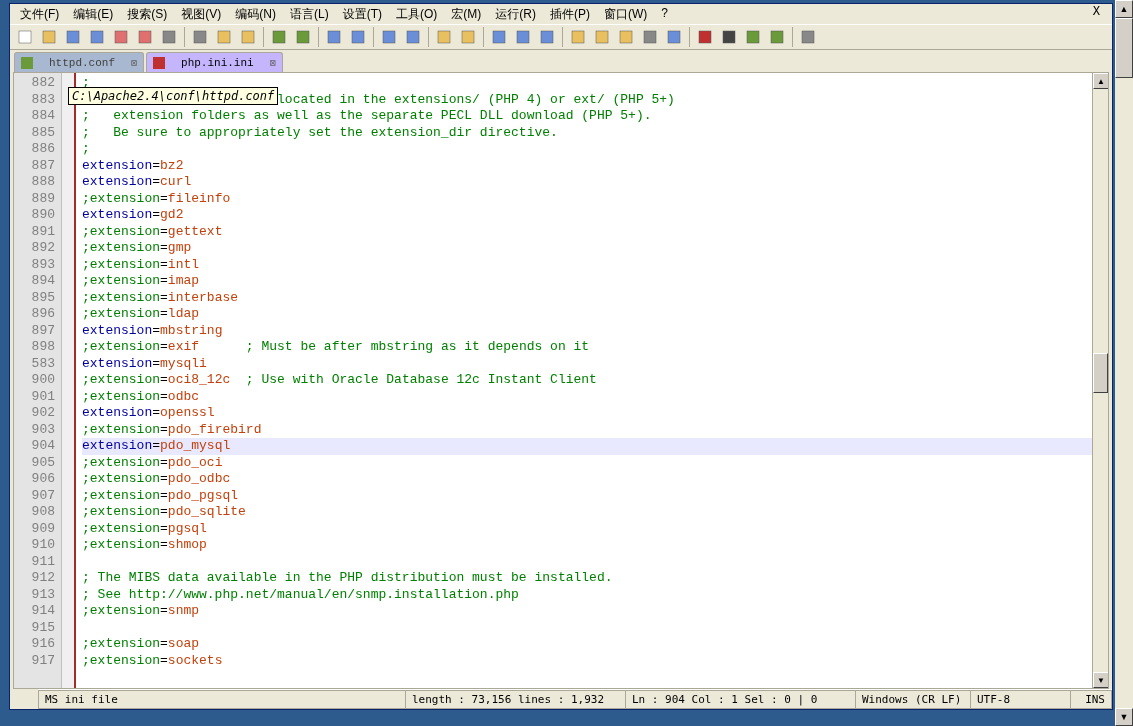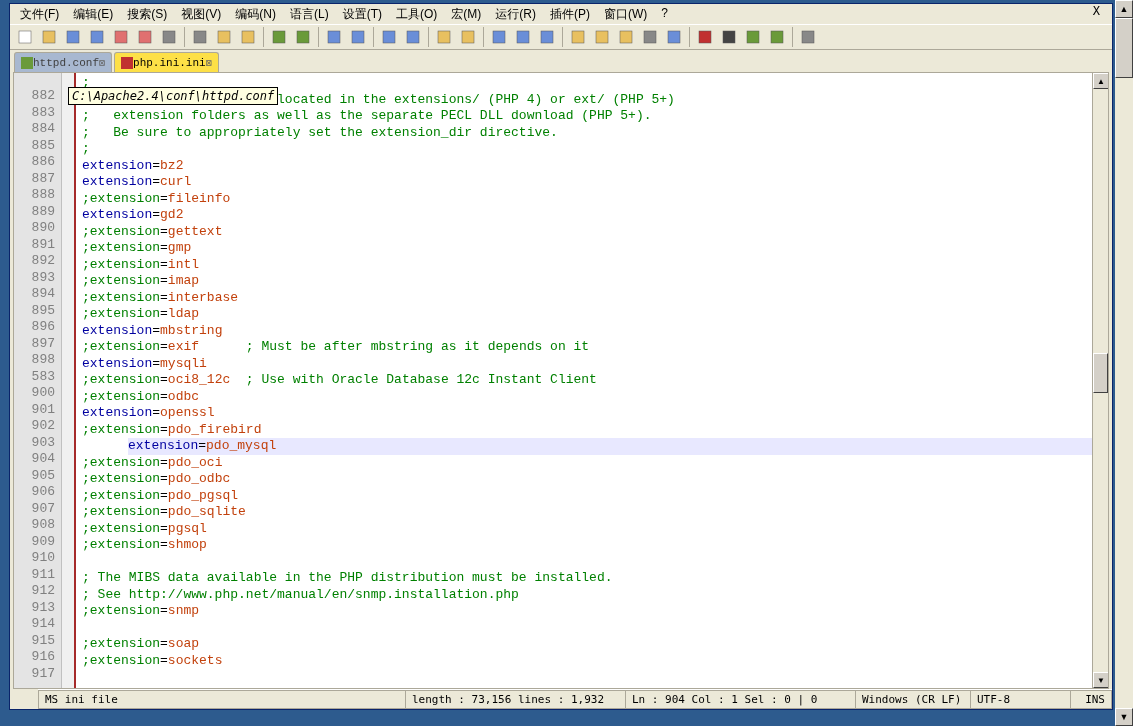--- a/index.html
+++ b/index.html
@@ -76,69 +76,69 @@
   background: #ece9d8;
   display: flex;
   align-items: flex-end;
   padding: 0 4px;
 }
 .tab {
   height: 20px;
   padding: 2px 6px;
   display: flex;
   align-items: center;
-  gap: 0;
+  gap: 16px;
   font-family: "Courier New", monospace;
   font-size: 11px;
   border: 1px solid #aca899;
   border-bottom: none;
   border-radius: 3px 3px 0 0;
   margin-right: 2px;
 }
 .tab.inactive { background: #a8b8d0; color: #404040; }
-.tab.active { background: #fde047; }
+.tab.active { background: #c4b5fd; }
 .tab .tab-icon { width: 12px; height: 12px; background: #6a9a3a; }
 .tab .tab-icon.red { background: #c13030; }
 .tab .tab-close { font-size: 10px; color: #666; }
 .editor-area {
   flex: 1;
   background: #fff;
   border: 1px solid #aca899;
   margin: 0 3px;
   display: flex;
   overflow: hidden;
   position: relative;
 }
 .gutter {
   width: 48px;
   background: #e4e4e4;
   border-right: 1px solid #c0c0c0;
   text-align: right;
   font-family: "Courier New", monospace;
   font-size: 13px;
   color: #808080;
-  padding-top: 15px;
+  padding-top: 2px;
 }
 .gutter div { height: 16.5px; padding-right: 6px; line-height: 16.5px; }
 .margin {
   width: 14px;
   border-right: 2px solid #a52a2a;
   background: #f0f0f0;
 }
 .code {
   flex: 1;
   font-family: "Courier New", monospace;
   font-size: 13px;
   padding: 2px 6px;
   white-space: pre;
   line-height: 16.5px;
   position: relative;
 }
 .code-line { height: 16.5px; }
-.code-line.current { background: #e8e8ff; margin-left: 46px; }
+.code-line.current { background: #e8e8ff; }
 .comment { color: #008000; }
 .key { color: #0000a0; }
 .eq { color: #000; }
 .val { color: #c2410c; }
 .tooltip {
   position: absolute;
   left: 54px;
   top: 14px;
   background: #ffffe1;
   border: 1px solid #000;

